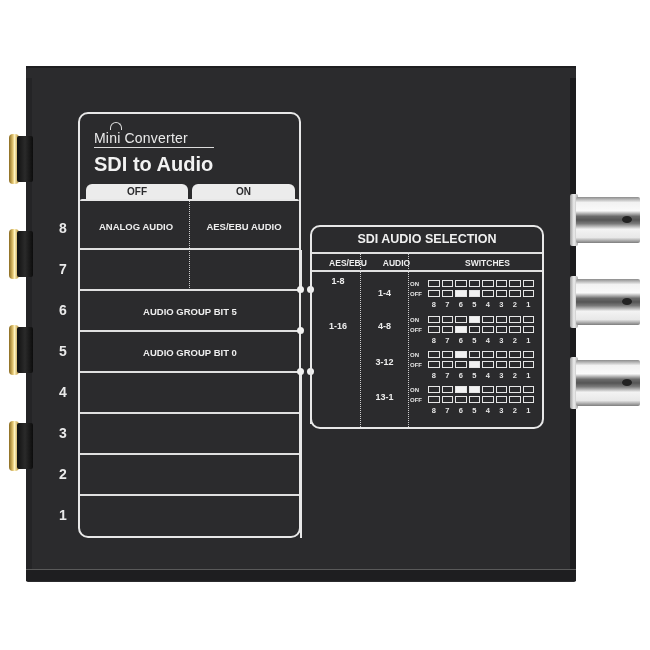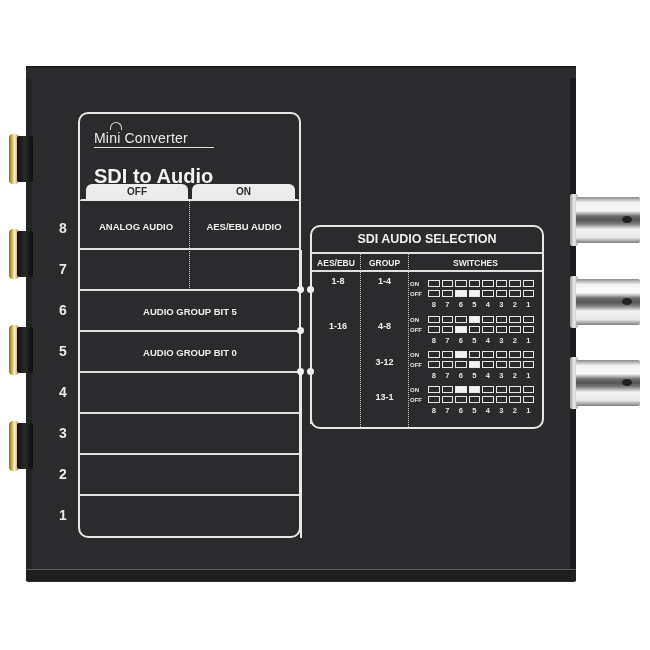--- a/index.html
+++ b/index.html
@@ -21,39 +21,39 @@
   .bnc .barrel { position: absolute; left: 6px; top: 3px; width: 64px; height: 46px; border-radius: 2px;
     background: linear-gradient(180deg, #8c8c8c 0%, #f2f2f2 12%, #fafafa 30%, #6b6b6b 42%, #555 50%, #7a7a7a 58%, #f3f3f3 70%, #e8e8e8 88%, #7d7d7d 100%); }
   .bnc .pin { position: absolute; left: 52px; top: 22px; width: 10px; height: 7px; background: #222; border-radius: 50%; }
 
   .num { position: absolute; left: 56px; font-size: 14px; font-weight: 700; color: #eaeaea; width: 14px; text-align: center; }
 
   .panel { position: absolute; left: 78px; top: 112px; width: 223px; height: 426px; border: 2px solid #e8e8e8; border-radius: 10px; }
   .brand-sub { position: absolute; left: 94px; top: 130px; font-size: 14px; color: #eaeaea; font-weight: 400; letter-spacing: 0.2px; }
   .brand-rule { position: absolute; left: 94px; top: 147px; width: 120px; height: 1px; background: #dcdcdc; }
   .brand-arc { position: absolute; left: 110px; top: 122px; width: 12px; height: 8px; border: 1.5px solid #dcdcdc; border-bottom: none; border-radius: 8px 8px 0 0; }
-  .brand-title { position: absolute; left: 94px; top: 153px; font-size: 20px; font-weight: 700; color: #f2f2f2; margin-top: 12px; }
+  .brand-title { position: absolute; left: 94px; top: 153px; font-size: 20px; font-weight: 700; color: #f2f2f2; }
 
   .tab { position: absolute; top: 184px; height: 15px; background: #ececec; color: #2b2b2d; font-size: 10px; font-weight: 700; text-align: center; line-height: 15px; border-radius: 6px 6px 0 0; }
   .tab-off { left: 86px; width: 102px; }
   .tab-on { left: 192px; width: 103px; }
 
   .grid-top { position: absolute; left: 80px; top: 199px; width: 219px; height: 2px; background: #e8e8e8; border-radius: 8px 8px 0 0; }
   .hline { position: absolute; left: 80px; height: 2px; background: #e0e0e0; }
   .vdot { position: absolute; left: 189px; top: 201px; width: 0; height: 89px; border-left: 1.5px dotted #cfcfcf; }
   .cell-label { position: absolute; font-size: 9.5px; font-weight: 700; color: #eeeeee; text-align: center; }
 
   .conn-line { position: absolute; background: #e8e8e8; }
   .dot { position: absolute; width: 7px; height: 7px; border-radius: 50%; background: #f0f0f0; }
 
   .sel-box { position: absolute; left: 310px; top: 225px; width: 234px; height: 204px; border: 2px solid #e8e8e8; border-radius: 10px; }
   .sel-title { position: absolute; left: 310px; top: 232px; width: 234px; text-align: center; font-size: 12.5px; font-weight: 700; color: #f0f0f0; }
   .sel-hline { position: absolute; left: 312px; width: 230px; height: 1.5px; background: #e0e0e0; }
   .sel-vdot { position: absolute; top: 252px; height: 175px; border-left: 1.5px dotted #cfcfcf; }
-  .col-head { position: absolute; top: 258px; font-size: 8.5px; font-weight: 700; color: #eeeeee; text-align: center; }
+  .col-head { position: absolute; top: 258px; font-size: 8.5px; font-weight: 700; color: #eeeeee; text-align: center; margin-left: 12px; }
   .range { position: absolute; font-size: 9px; font-weight: 700; color: #eeeeee; text-align: center; }
 
   .sw-group { position: absolute; left: 410px; width: 130px; height: 30px; }
   .sw-lbl { position: absolute; left: 0; font-size: 6px; font-weight: 700; color: #e6e6e6; }
   .sw-row { position: absolute; left: 18px; display: flex; gap: 2px; }
   .sw { width: 11.5px; height: 7px; border: 1.2px solid #e6e6e6; background: #2b2b2d; }
   .sw.on { background: #f2f2f2; }
   .sw-nums { position: absolute; left: 18px; top: 20px; display: flex; gap: 2px; }
   .sw-num { width: 11.5px; text-align: center; font-size: 7.5px; font-weight: 700; color: #e6e6e6; }
 </style>
@@ -143,26 +143,26 @@
 <div class="dot" style="left:307px;top:368px"></div>
 
 <div class="sel-box"></div>
 <div class="sel-title">SDI AUDIO SELECTION</div>
 <div class="sel-hline" style="top:252px"></div>
 <div class="sel-hline" style="top:270px"></div>
 <div class="sel-vdot" style="left:360px"></div>
 <div class="sel-vdot" style="left:408px"></div>
 
 <div class="col-head" style="left:312px;width:48px">AES/EBU</div>
-<div class="col-head" style="left:361px;width:47px">GROUP</div>
+<div class="col-head" style="left:361px;width:47px">AUDIO</div>
 <div class="col-head" style="left:409px;width:133px">SWITCHES</div>
 
 <div class="range" style="left:318px;top:276px;width:40px">1-8</div>
 <div class="range" style="left:318px;top:321px;width:40px">1-16</div>
-<div class="range" style="left:361px;top:276px;width:47px">1-4</div>
+<div class="range" style="left:361px;top:288px;width:47px">1-4</div>
 <div class="range" style="left:361px;top:321px;width:47px">4-8</div>
 <div class="range" style="left:361px;top:357px;width:47px">3-12</div>
 <div class="range" style="left:361px;top:392px;width:47px">13-1</div>
 
 <div id="sw-container">
     <div class="sw-group" style="top: 280px;">
       <div class="sw-lbl" style="top: 1px;">ON</div>
       <div class="sw-lbl" style="top: 11px;">OFF</div>
       <div class="sw-row" style="top: 0px;">
         <div class="sw"></div>

